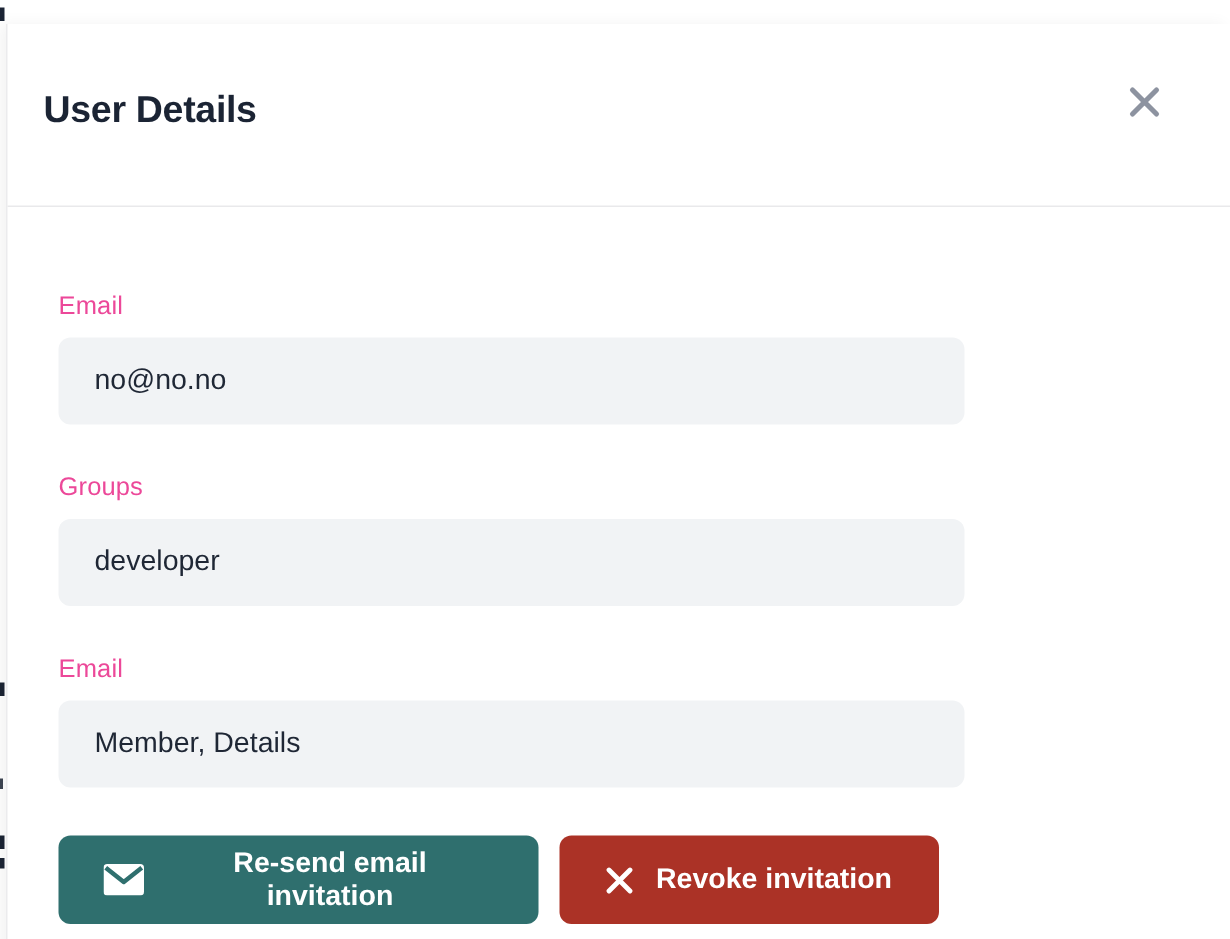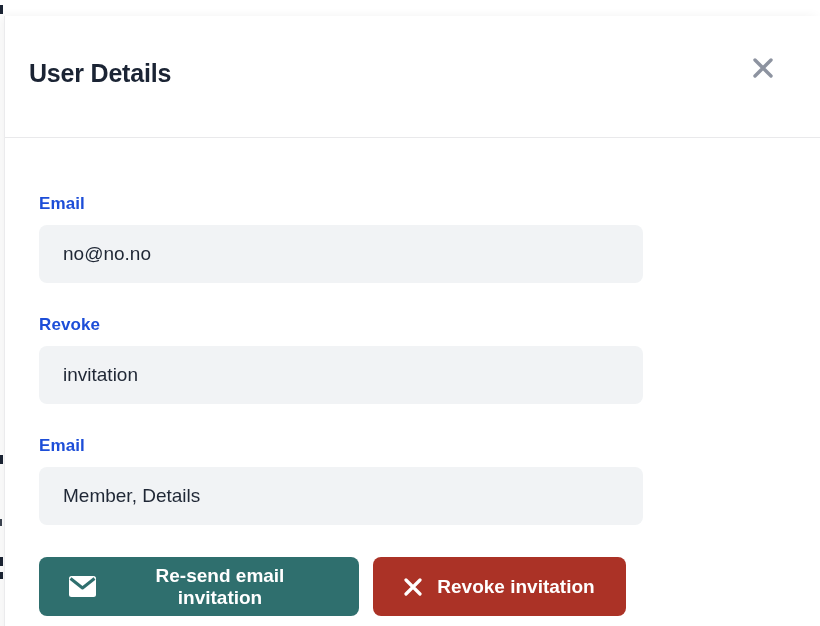--- a/index.html
+++ b/index.html
@@ -42,21 +42,21 @@
   .close-btn {
     background: none; border: none; cursor: pointer;
     width: 34px; height: 34px;
     display: flex; align-items: center; justify-content: center;
     margin-top: -14px; margin-right: 12px;
   }
   .modal-body { padding: 56px 34px 0 34px; }
 
   .field { margin-bottom: 32px; }
   .field-label {
-    font-size: 17px; font-weight: 700; color: #1d4ed8;
+    font-size: 17px; font-weight: 400; color: #ec4899;
     margin-bottom: 11px; letter-spacing: 0.1px;
   }
   .field-box {
     width: 604px; height: 58px;
     background: #f1f3f5;
     border-radius: 8px;
     display: flex; align-items: center;
     padding-left: 24px;
   }
   .field-value { font-size: 19px; color: #1f2735; }
@@ -103,23 +103,23 @@
   <div class="modal-body">
 
     <div class="field">
       <div class="field-label">Email</div>
       <div class="field-box">
         <span class="field-value">no@no.no</span>
       </div>
     </div>
 
     <div class="field">
-      <div class="field-label">Revoke</div>
+      <div class="field-label">Groups</div>
       <div class="field-box">
-        <span class="field-value">invitation</span>
+        <span class="field-value">developer</span>
       </div>
     </div>
 
     <div class="field">
       <div class="field-label">Email</div>
       <div class="field-box">
         <span class="field-value">Member, Details</span>
       </div>
     </div>
 

